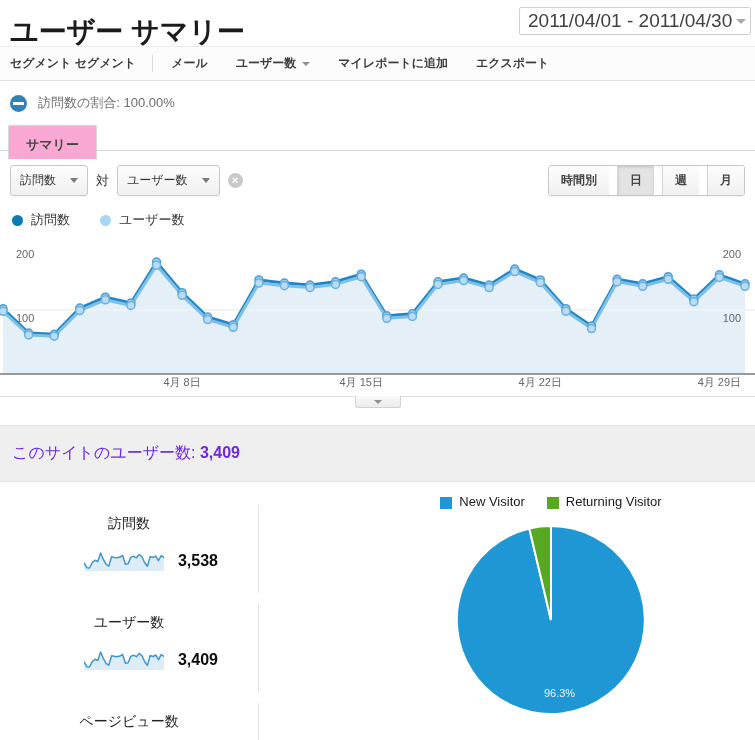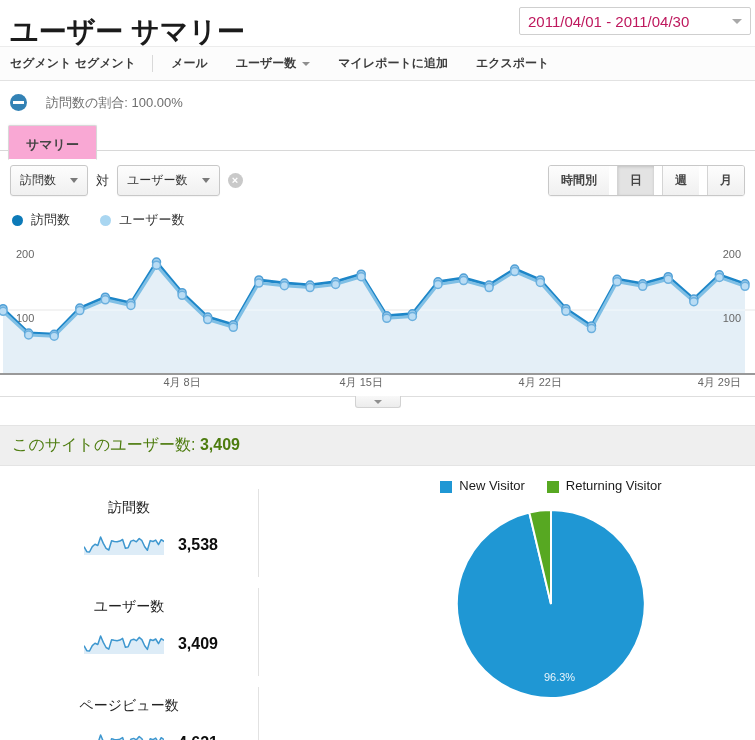--- a/index.html
+++ b/index.html
@@ -5,35 +5,35 @@
   * { margin:0; padding:0; box-sizing:border-box; }
   html,body { width:755px; height:740px; background:#fff; overflow:hidden;
               font-family:"Liberation Sans","DejaVu Sans",sans-serif; }
 
   
   .header { position:relative; height:46px; padding:13px 10px 0; }
   .page-title { font-size:28px; color:#1b1b1b; font-weight:bold; }
   .date-box { position:absolute; right:4px; top:7px; width:232px; height:28px;
               border:1px solid #cfcfcf; border-radius:2px; background:#fff;
               display:flex; align-items:center; padding:0 8px; cursor:pointer; }
-  .date-text { font-size:15px; color:#be185d; flex:1; white-space:nowrap; }
+  .date-text { font-size:19px; color:#404040; flex:1; white-space:nowrap; }
   .date-caret { width:0; height:0; border-left:5px solid transparent;
                 border-right:5px solid transparent; border-top:5px solid #a9a9a9; margin-left:4px; }
 
   
   .toolbar { height:35px; border-top:1px solid #ececec; border-bottom:1px solid #e2e2e2;
              background:#fcfcfc; display:flex; align-items:center; padding:0 10px; }
   .tb-item { font-size:12px; font-weight:bold; color:#3c3c3c; cursor:pointer; margin-right:28px;
              display:flex; align-items:center; white-space:nowrap; }
   .tb-seg { padding-right:16px; border-right:1px solid #d9d9d9; margin-right:18px; }
   .tb-caret { width:0; height:0; border-left:4px solid transparent; border-right:4px solid transparent;
               border-top:4px solid #8f8f8f; margin-left:6px; }
 
   
-  .segment-row { display:flex; align-items:flex-start; gap:19px; padding:13px 10px 11px; }
+  .segment-row { display:flex; align-items:flex-end; gap:11px; padding:13px 10px 11px; }
   .seg-icon { width:17px; height:17px; border-radius:50%; background:#3382b5; position:relative; }
   .seg-icon::after { content:""; position:absolute; left:3px; right:3px; top:7px; height:3px; background:#fff; }
   .seg-text { font-size:13px; color:#6e6e6e; }
 
   
   .tabbar { position:relative; height:28px; padding-left:8px; border-bottom:1px solid #d8d8d8; }
   .tab { position:relative; top:2px; display:inline-block; background:#f9a8d4;
          border:1px solid #d8d8d8; border-bottom:1px solid #fff; border-radius:2px 2px 0 0;
          padding:10px 17px 5px; font-size:13px; font-weight:bold; color:#444;
          box-shadow:0 -1px 2px rgba(0,0,0,0.04); cursor:pointer; }
@@ -67,21 +67,21 @@
 
   .collapse-row { margin-top:7px; border-top:1px solid #dedede; height:15px; }
   .collapse-btn { width:46px; height:12px; margin:-1px auto 0; background:linear-gradient(#f8f8f8,#ececec);
                   border:1px solid #d2d2d2; border-top:none; border-radius:0 0 3px 3px;
                   display:flex; align-items:center; justify-content:center; cursor:pointer; }
   .collapse-caret { width:0; height:0; border-left:4px solid transparent; border-right:4px solid transparent;
                     border-top:4px solid #8f8f8f; }
 
   
   .section-header { margin-top:14px; background:#efefef; border-top:1px solid #e4e4e4;
-                    border-bottom:1px solid #e4e4e4; padding:9px 12px; font-size:16px; color:#4d7c0f; }
+                    border-bottom:1px solid #e4e4e4; padding:17px 12px; font-size:16px; color:#6d28d9; }
   .section-header b { font-weight:bold; }
 
   
   .content { display:flex; }
   .metrics-col { width:259px; padding-top:23px; }
   .metric { border-right:1px solid #e2e2e2; padding:10px 0 22px; margin-bottom:11px; text-align:center; }
   .m-label { font-size:14px; color:#222; margin-bottom:17px; }
   .m-row { display:flex; align-items:center; justify-content:center; gap:14px;padding-left:44px; }
   .m-row svg { width:80px; height:21px; }
   .m-value { font-size:16px; font-weight:bold; color:#0d0d0d; }

